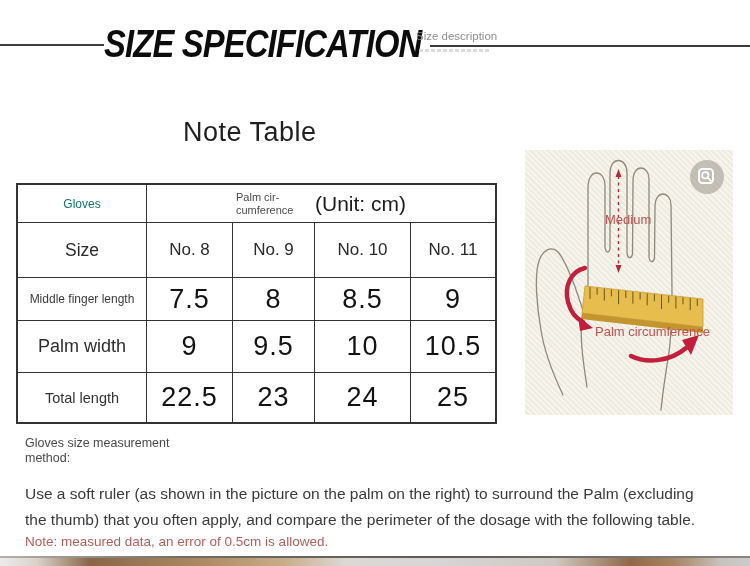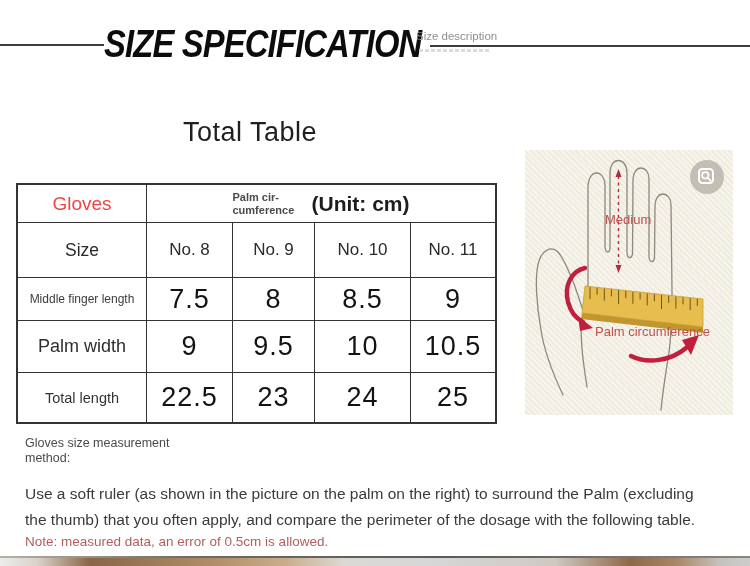--- a/index.html
+++ b/index.html
@@ -31,24 +31,24 @@
 
   
   .size-table{
     left:16px;top:183px;
     display:grid;
     grid-template-columns:128px 85px 81px 95px 84px;
     grid-template-rows:37px 54px 42px 51px 49px;
     gap:1px;background:#333;border:2px solid #333;
   }
   .cell{background:#fff;display:flex;align-items:center;justify-content:center;text-align:center;color:#222;}
-  .cell-unit{grid-column:2 / span 4;gap:13px;font-weight:bold;}
+  .cell-unit{grid-column:2 / span 4;gap:13px;}
   .unit-small{width:66px;text-align:left;font-size:11px;line-height:1.1;color:#4a4a4a;}
   .unit-big{font-size:21px;color:#1d1d1d;}
-  .lbl-gloves{font-size:19px;color:#ef4444;}
+  .lbl-gloves{font-size:12px;color:#0f766e;}
   .lbl-size{font-size:17.5px;color:#2a2a2a;}
   .colhead{font-size:17px;color:#2a2a2a;}
   .num{font-size:27px;color:#131313;letter-spacing:1px;}
   .lbl-mid{font-size:12px;color:#3c3c3c;}
   .lbl-palm{font-size:18px;color:#2e2e2e;}
   .lbl-total{font-size:14.5px;color:#333;}
 
   
   .illustration{
     left:525px;top:150px;width:208px;height:265px;
@@ -81,21 +81,21 @@
 <body>
 
 <div>
 
   <div class="abs rule-left"></div>
   <div class="abs main-title">SIZE SPECIFICATION</div>
   <div class="abs subtitle">Size description</div>
   <div class="abs ghost-remnant"></div>
   <div class="abs rule-right"></div>
 
-  <div class="abs section-title">Total Table</div>
+  <div class="abs section-title">Note Table</div>
 
   <div class="abs size-table">
     <div class="cell lbl-gloves">Gloves</div>
     <div class="cell cell-unit">
       <span class="unit-small">Palm cir- cumference</span>
       <span class="unit-big">(Unit: cm)</span>
     </div>
 
     <div class="cell lbl-size">Size</div>
     <div class="cell colhead">No. 8</div>

